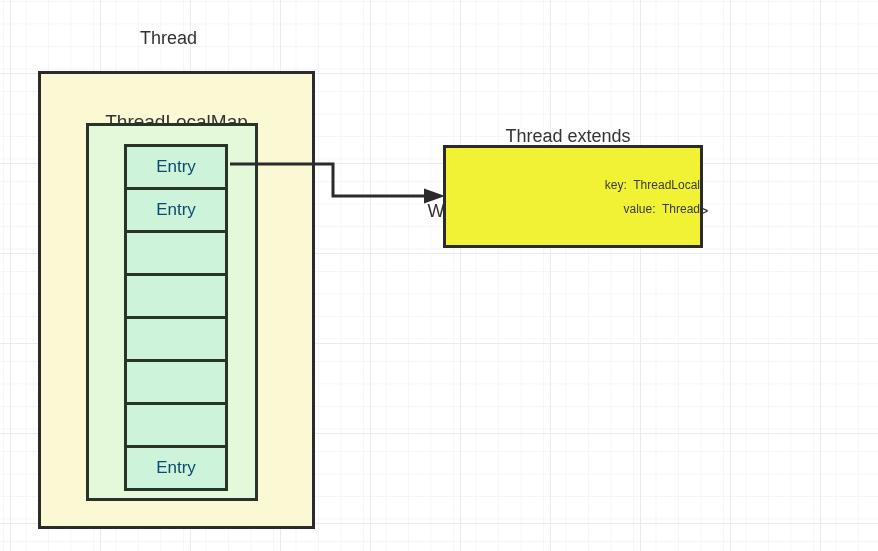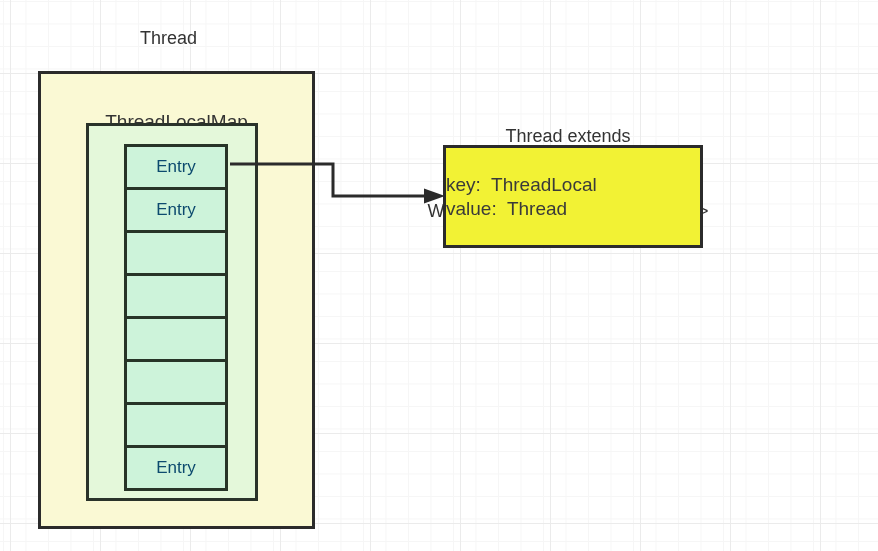--- a/index.html
+++ b/index.html
@@ -100,23 +100,23 @@
     position: absolute;
     left: 443px;
     top: 145px;
     width: 260px;
     height: 103px;
     box-sizing: border-box;
     background: #f2f234;
     border: 3px solid #2b2b2b;
     display: flex;
     flex-direction: column;
-    align-items: flex-start;
+    align-items: flex-end;
     justify-content: center;
-    font-size: 19px;
+    font-size: 12px;
     line-height: 24px;
     color: #3a3a3a;
   }
   .detail-box div {
     white-space: pre;
   }
   .arrow-svg {
     position: absolute;
     left: 0;
     top: 0;

